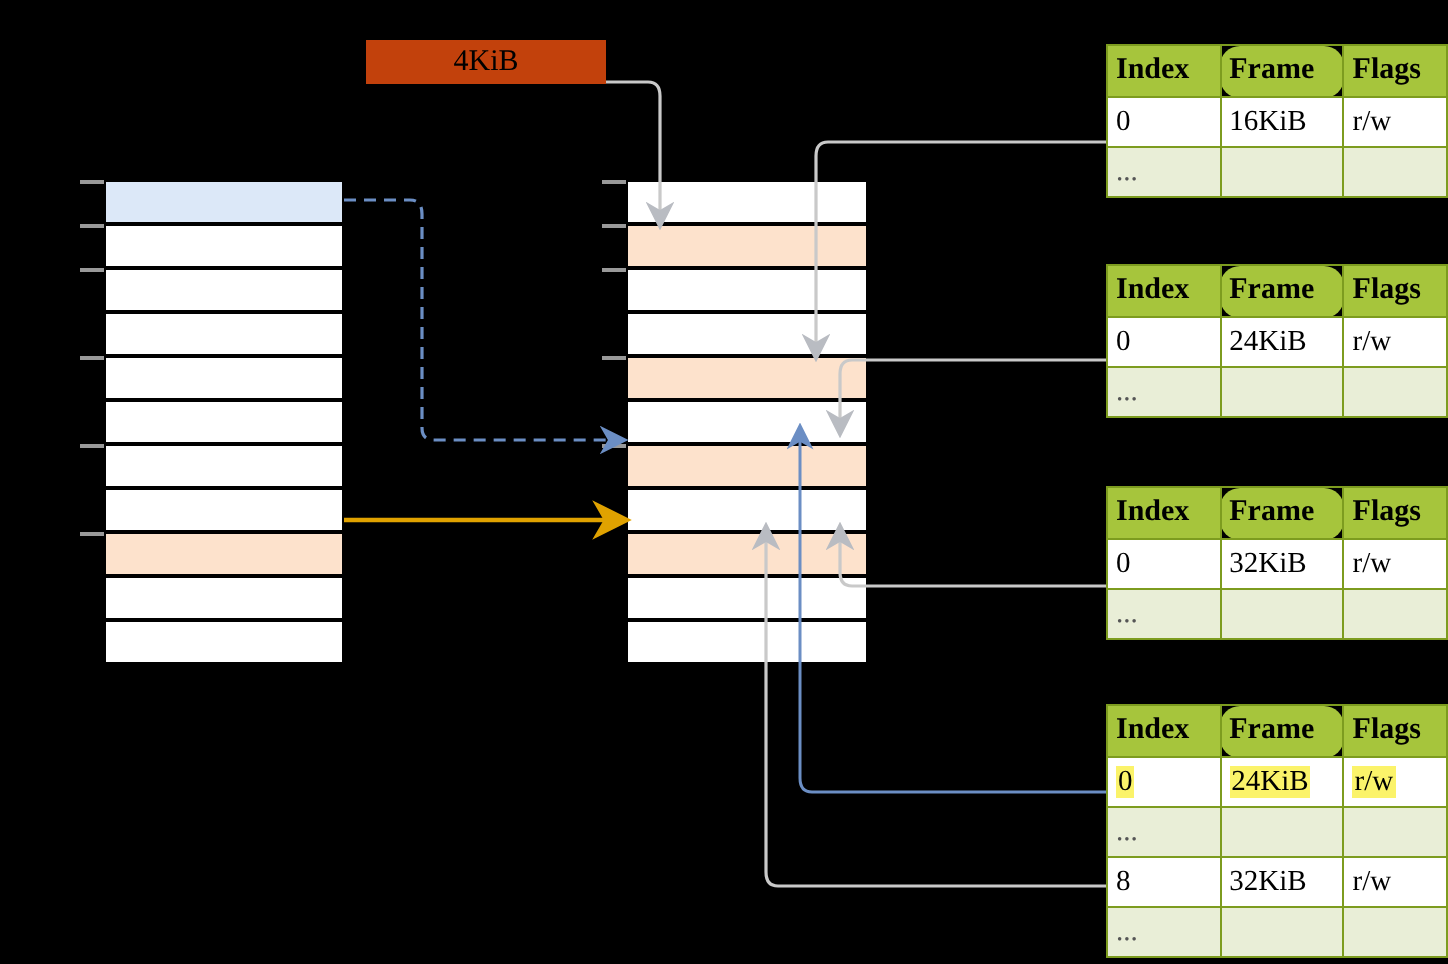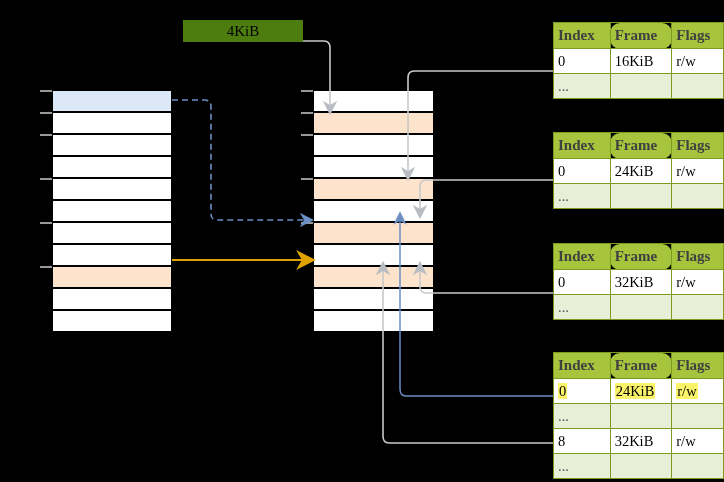--- a/index.html
+++ b/index.html
@@ -9,29 +9,29 @@
 
   
   .col{position:absolute;box-sizing:border-box;}
   .cell{position:absolute;box-sizing:border-box;border:1.3px solid #000;background:#fff;}
   .cell.blue{background:#dce8f8;}
   .cell.peach{background:#fde2cc;}
 
   .tick{position:absolute;height:1.6px;background:#999;}
 
   
-  .label{position:absolute;box-sizing:border-box;background:#4d7c0f;
+  .label{position:absolute;box-sizing:border-box;background:#c2410c;
          color:#000;font-size:15px;line-height:22px;text-align:center;}
 
   
   table.pt{position:absolute;border-collapse:collapse;background:#000;
            font-size:14.5px;}
   table.pt td,table.pt th{border:1.2px solid #7d9c1f;padding:1px 4px;
            box-sizing:border-box;height:25px;}
-  table.pt th{background:#a6c53c;color:#404040;font-weight:bold;font-size:15px;
+  table.pt th{background:#a6c53c;color:#000000;font-weight:bold;font-size:15px;
            height:26px;text-align:left;}
   table.pt td{background:#fff;color:#000;}
   table.pt tr.alt td{background:#e9eed7;color:#555;}
   td.c1{width:57px;}
   td.c2{width:62px;}
   td.c3{width:52px;}
   th.c1{width:57px;}
   th.c2{width:62px;border-radius:10px;}
   th.c3{width:52px;}
   .hl{background:#fbf36a;padding:0 1px;}

